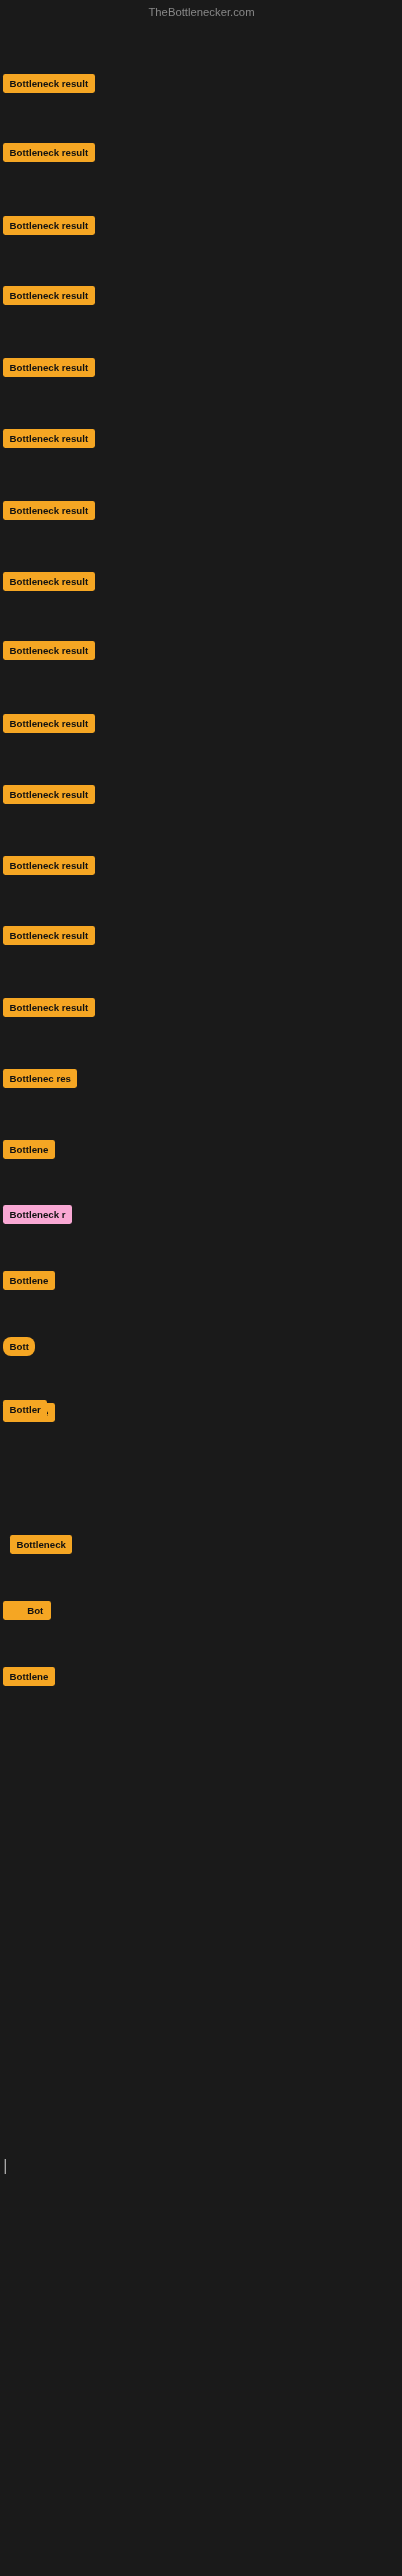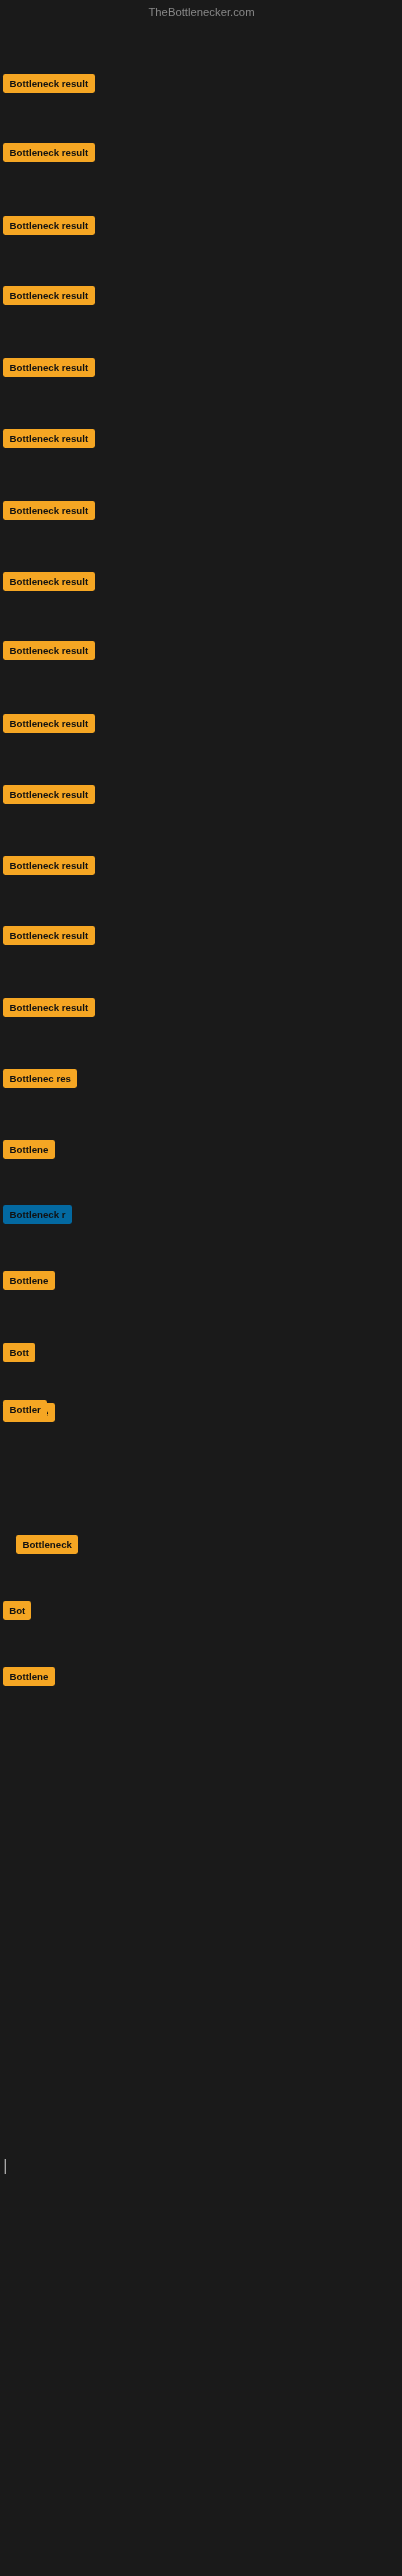--- a/index.html
+++ b/index.html
@@ -42,27 +42,27 @@
       <div style="position: absolute; top: 473px; left: 3.2px;"><div style="display: inline-block; background-color: rgb(245, 166, 35); color: rgb(17, 17, 17); font-size: 9.7px; font-weight: bold; padding: 4px 6.4px; border-radius: 2.4px; max-width: 105px; overflow: hidden; white-space: nowrap;">Bottleneck result</div></div>
       <div style="position: absolute; top: 544px; left: 3.2px;"><div style="display: inline-block; background-color: rgb(245, 166, 35); color: rgb(17, 17, 17); font-size: 9.7px; font-weight: bold; padding: 4px 6.4px; border-radius: 2.4px; max-width: 105px; overflow: hidden; white-space: nowrap;">Bottleneck result</div></div>
       <div style="position: absolute; top: 613px; left: 3.2px;"><div style="display: inline-block; background-color: rgb(245, 166, 35); color: rgb(17, 17, 17); font-size: 9.7px; font-weight: bold; padding: 4px 6.4px; border-radius: 2.4px; max-width: 105px; overflow: hidden; white-space: nowrap;">Bottleneck result</div></div>
       <div style="position: absolute; top: 686px; left: 3.2px;"><div style="display: inline-block; background-color: rgb(245, 166, 35); color: rgb(17, 17, 17); font-size: 9.7px; font-weight: bold; padding: 4px 6.4px; border-radius: 2.4px; max-width: 105px; overflow: hidden; white-space: nowrap;">Bottleneck result</div></div>
       <div style="position: absolute; top: 757px; left: 3.2px;"><div style="display: inline-block; background-color: rgb(245, 166, 35); color: rgb(17, 17, 17); font-size: 9.7px; font-weight: bold; padding: 4px 6.4px; border-radius: 2.4px; max-width: 105px; overflow: hidden; white-space: nowrap;">Bottleneck result</div></div>
       <div style="position: absolute; top: 828px; left: 3.2px;"><div style="display: inline-block; background-color: rgb(245, 166, 35); color: rgb(17, 17, 17); font-size: 9.7px; font-weight: bold; padding: 4px 6.4px; border-radius: 2.4px; max-width: 105px; overflow: hidden; white-space: nowrap;">Bottleneck result</div></div>
       <div style="position: absolute; top: 898px; left: 3.2px;"><div style="display: inline-block; background-color: rgb(245, 166, 35); color: rgb(17, 17, 17); font-size: 9.7px; font-weight: bold; padding: 4px 6.4px; border-radius: 2.4px; max-width: 105px; overflow: hidden; white-space: nowrap;">Bottleneck result</div></div>
       <div style="position: absolute; top: 970px; left: 3.2px;"><div style="display: inline-block; background-color: rgb(245, 166, 35); color: rgb(17, 17, 17); font-size: 9.7px; font-weight: bold; padding: 4px 6.4px; border-radius: 2.4px; max-width: 105px; overflow: hidden; white-space: nowrap;">Bottleneck result</div></div>
       <div style="position: absolute; top: 1041px; left: 3.2px;"><div style="display: inline-block; background-color: rgb(245, 166, 35); color: rgb(17, 17, 17); font-size: 9.7px; font-weight: bold; padding: 4px 6.4px; border-radius: 2.4px; max-width: 89px; overflow: hidden; white-space: nowrap;">Bottlenec res</div></div>
       <div style="position: absolute; top: 1112px; left: 3.2px;"><div style="display: inline-block; background-color: rgb(245, 166, 35); color: rgb(17, 17, 17); font-size: 9.7px; font-weight: bold; padding: 4px 6.4px; border-radius: 2.4px; max-width: 66px; overflow: hidden; white-space: nowrap;">Bottlene</div></div>
-      <div style="position: absolute; top: 1177px; left: 3.2px;"><div style="display: inline-block; background-color: #0369a1; color: rgb(17, 17, 17); font-size: 9.7px; font-weight: bold; padding: 4px 6.4px; border-radius: 2.4px; max-width: 72px; overflow: hidden; white-space: nowrap;">Bottleneck r</div></div>
+      <div style="position: absolute; top: 1177px; left: 3.2px;"><div style="display: inline-block; background-color: #f9a8d4; color: rgb(17, 17, 17); font-size: 9.7px; font-weight: bold; padding: 4px 6.4px; border-radius: 2.4px; max-width: 72px; overflow: hidden; white-space: nowrap;">Bottleneck r</div></div>
       <div style="position: absolute; top: 1243px; left: 3.2px;"><div style="display: inline-block; background-color: rgb(245, 166, 35); color: rgb(17, 17, 17); font-size: 9.7px; font-weight: bold; padding: 4px 6.4px; border-radius: 2.4px; max-width: 60px; overflow: hidden; white-space: nowrap;">Bottlene</div></div>
-      <div style="position: absolute; top: 1309px; left: 3.2px;"><div style="display: inline-block; background-color: rgb(245, 166, 35); color: rgb(17, 17, 17); font-size: 9.7px; font-weight: bold; padding: 4px 6.4px; border-radius: 2px; max-width: 34px; overflow: hidden; white-space: nowrap; margin-top: 6px;">Bott</div></div>
+      <div style="position: absolute; top: 1309px; left: 3.2px;"><div style="display: inline-block; background-color: rgb(245, 166, 35); color: rgb(17, 17, 17); font-size: 9.7px; font-weight: bold; padding: 4px 6.4px; border-radius: 8px; max-width: 34px; overflow: hidden; white-space: nowrap;">Bott</div></div>
       <div style="position: absolute; top: 1375px; left: 3.2px;"><div style="display: inline-block; background-color: rgb(245, 166, 35); color: rgb(17, 17, 17); font-size: 9.7px; font-weight: bold; padding: 4px 6.4px; border-radius: 2.4px; max-width: 60px; overflow: hidden; white-space: nowrap;">Bottlene</div></div>
       <div style="position: absolute; top: 1372px; left: 3.2px;"><div style="display: inline-block; background-color: rgb(245, 166, 35); color: rgb(17, 17, 17); font-size: 9.7px; font-weight: bold; padding: 4px 6.4px; border-radius: 2.4px; max-width: 48px; overflow: hidden; white-space: nowrap;">Bottler</div></div>
-      <div style="position: absolute; top: 1507px; left: 16px;"><div style="display: inline-block; background-color: rgb(245, 166, 35); color: rgb(17, 17, 17); font-size: 9.7px; font-weight: bold; padding: 4px 6.4px; border-radius: 2.4px; max-width: 68px; overflow: hidden; white-space: nowrap;">Bottleneck</div></div>
-      <div style="position: absolute; top: 1573px; left: 3.2px;"><div style="display: inline-block; background-color: rgb(245, 166, 35); color: rgb(17, 17, 17); font-size: 9.7px; font-weight: bold; padding: 4px 6px; border-radius: 2.4px; max-width: 29px; overflow: hidden; white-space: nowrap;">Bot</div></div>
+      <div style="position: absolute; top: 1507px; left: 10px;"><div style="display: inline-block; background-color: rgb(245, 166, 35); color: rgb(17, 17, 17); font-size: 9.7px; font-weight: bold; padding: 4px 6.4px; border-radius: 2.4px; max-width: 68px; overflow: hidden; white-space: nowrap;">Bottleneck</div></div>
+      <div style="position: absolute; top: 1573px; left: 3.2px;"><div style="display: inline-block; background-color: rgb(245, 166, 35); color: rgb(17, 17, 17); font-size: 9.7px; font-weight: bold; padding: 4px 24px; border-radius: 2.4px; max-width: 29px; overflow: hidden; white-space: nowrap;">Bot</div></div>
       <div style="position: absolute; top: 1639px; left: 3.2px;"><div style="display: inline-block; background-color: rgb(245, 166, 35); color: rgb(17, 17, 17); font-size: 9.7px; font-weight: bold; padding: 4px 6.4px; border-radius: 2.4px; max-width: 60px; overflow: hidden; white-space: nowrap;">Bottlene</div></div>
     </div>
 
   <div style="position: absolute; color: rgb(170, 170, 170); font-size: 16px; left: 3.2px; top: 2157px;" id="cursor-el">
     <span>|</span>
   </div>
 
 </div>
 
 

